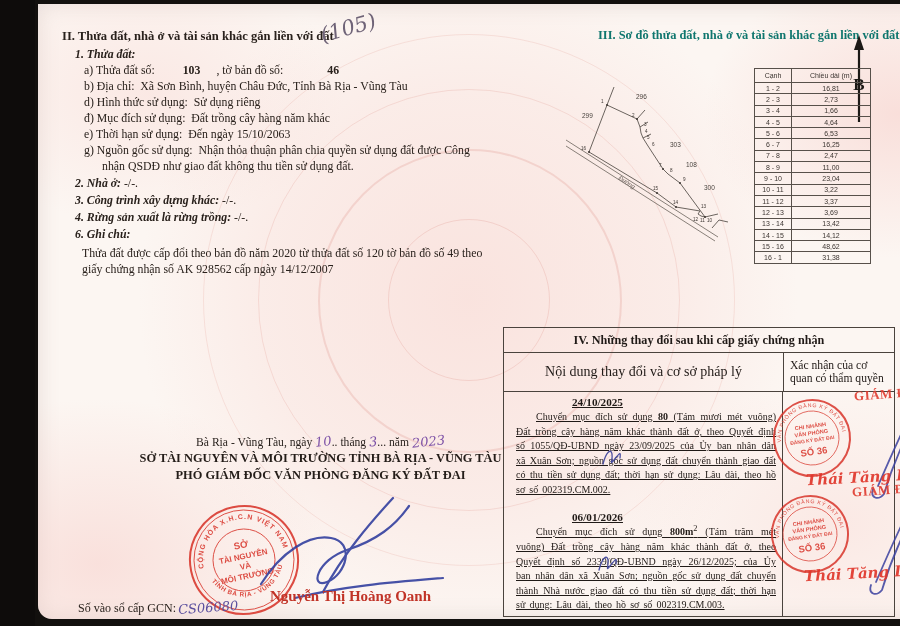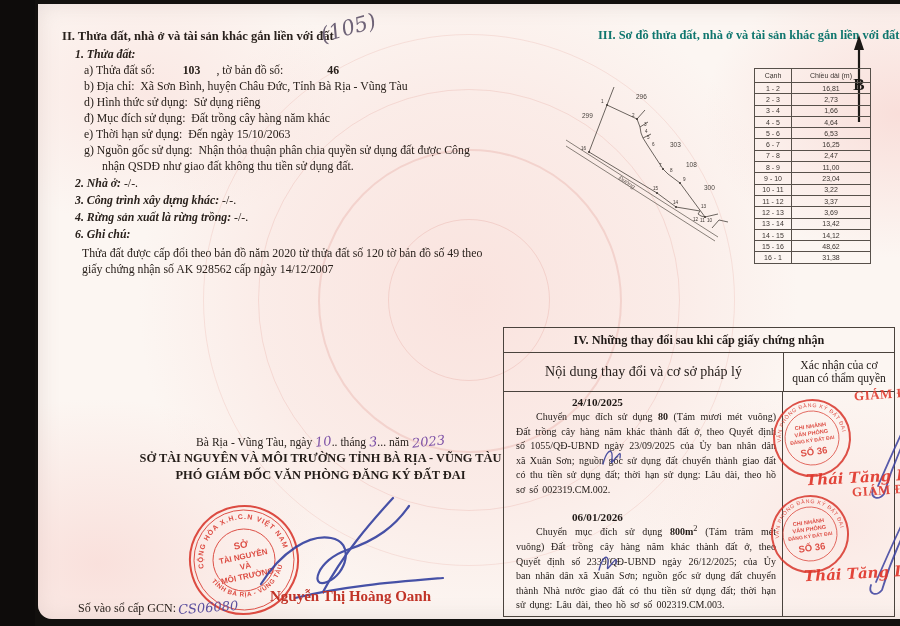--- a/index.html
+++ b/index.html
@@ -44,23 +44,23 @@
   .cw1{width:36px;} .cw2{width:78px;}
   #diagram{position:absolute;left:528px;top:76px;}
   
   #s4box{position:absolute;left:465px;top:323px;width:390px;height:288px;border:1.3px solid #4a433d;
     color:#201a17;}
   .s4title{height:24px;line-height:24px;text-align:center;font-weight:700;font-size:12.2px;
     border-bottom:1.2px solid #4a433d;}
   .s4hdr{display:flex;border-bottom:1.2px solid #4a433d;}
   .s4hdr .hl{width:279px;border-right:1.2px solid #4a433d;display:flex;align-items:center;justify-content:center;
     font-size:14px;height:38px;}
-  .s4hdr .hr{flex:1;display:flex;align-items:center;justify-content:center;text-align:center;
+  .s4hdr .hr{flex:1;display:flex;align-items:center;justify-content:center;text-align:left;
     font-size:11.6px;padding:0 6px;height:38px;}
-  .s4body{display:flex;height:224px;}
+  .s4body{display:flex;height:224px;text-decoration:underline;}
   .s4body .bl{width:279px;border-right:1.2px solid #4a433d;padding:4px 6px 0 12px;box-sizing:border-box;}
   .s4body .br{flex:1;position:relative;}
   .entry-date{font-weight:700;font-size:11.2px;margin-left:56px;}
   .entry-p{font-size:10px;line-height:1.45;text-align:justify;text-indent:20px;word-spacing:1.6px;margin:0;}
   .entry2{margin-top:14px;}
   .stamp-group{position:absolute;width:195px;height:135px;pointer-events:none;}
   #sg1{left:258px;top:54px;} #sg2{left:256px;top:150px;}
   .gd{position:absolute;left:92px;top:4px;color:#e03a2e;font-weight:700;font-size:13px;
     letter-spacing:.5px;transform:rotate(-4deg);opacity:.9;}
   .red-name{position:absolute;left:44px;top:86px;color:#e0362b;font-weight:700;font-style:italic;

